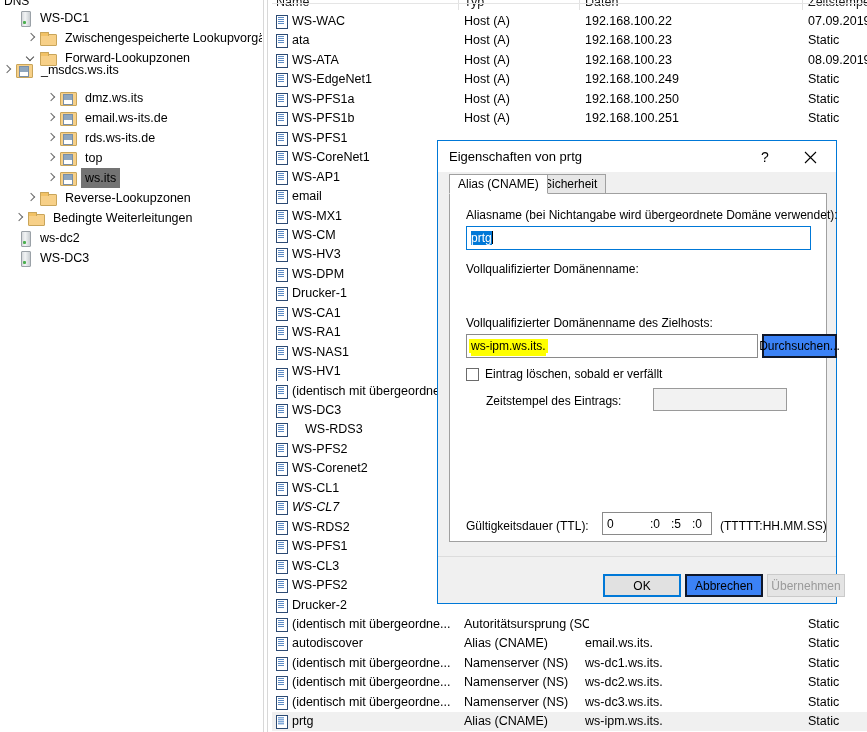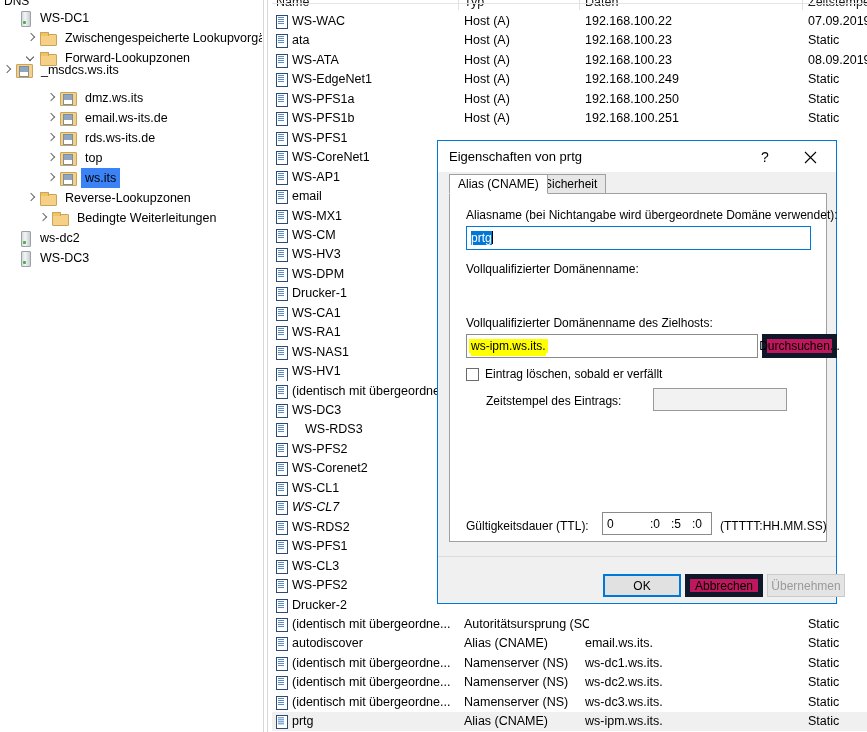--- a/index.html
+++ b/index.html
@@ -69,21 +69,21 @@
   .ico-server::before{
     content:"";position:absolute;left:1px;top:0;width:8px;height:14px;
     background:linear-gradient(to right,#d6d9dc 0%,#f2f4f5 40%,#c9ced2 100%);
     border:1px solid #9aa1a7;border-radius:1px;
   }
   .ico-server::after{
     content:"";position:absolute;left:2.5px;top:10px;width:3px;height:3px;
     background:#4caf50;border-radius:1px;
   }
   .tree-label{padding:0 4px;}
-  .tree-item.selected .tree-label{background:#3b82f6;}
+  .tree-item.selected .tree-label{background:#737373;}
 
   
   #splitter{
     position:absolute;left:262px;top:0;width:10px;height:732px;
     background:#ffffff;
   }
   #splitter::before{
     content:"";position:absolute;left:1px;top:0;width:1px;height:732px;background:#d8d8d8;
   }
   #splitter::after{
@@ -202,21 +202,21 @@
   }
   .txtbox.focused{border:1px solid #0078d7;}
   .sel-text{background:#0078d7;color:#ffffff;}
   .caret{display:inline-block;width:1px;height:13px;background:#000;
          vertical-align:-2px;margin-left:0px;}
   .hl-yellow{background:#ffff00;color:#000;
              box-shadow:0 3px 0 0 #ffff00, -2px 0 0 0 #ffff00, 2px 0 0 0 #ffff00;}
 
   .btn{
     position:absolute;box-sizing:border-box;
-    background:#be185d;border:5px solid #0f172a;
+    background:#3b82f6;border:2px solid #0f172a;
     font-family:"Liberation Sans","DejaVu Sans",sans-serif;
     font-size:12px;color:#000;text-align:center;
     display:flex;align-items:center;justify-content:center;
     cursor:default;
   }
   .btn.default{border:2px solid #0078d7;background:#e1e1e1;}
   .btn.disabled{color:#9a9a9a;background:#e4e4e4;border:1px solid #cacaca;}
 
   .chk-row{position:absolute;display:flex;align-items:center;}
   .chkbox{
@@ -281,21 +281,21 @@
         <div class="tree-item selected" style="top: 168px; padding-left: 44px;">
           <span class="twisty has"></span>
           <span class="ico ico-zone"></span>
           <span class="tree-label">ws.its</span>
         </div>
         <div class="tree-item" style="top: 188px; padding-left: 24px;">
           <span class="twisty has"></span>
           <span class="ico ico-folder"></span>
           <span class="tree-label">Reverse-Lookupzonen</span>
         </div>
-        <div class="tree-item" style="top: 208px; padding-left: 36px;">
+        <div class="tree-item" style="top: 208px; padding-left: 12px;">
           <span class="twisty has"></span>
           <span class="ico ico-folder"></span>
           <span class="tree-label">Bedingte Weiterleitungen</span>
         </div>
         <div class="tree-item" style="top: 228px; padding-left: 4px;">
           <span class="twisty"></span>
           <span class="ico ico-server"></span>
           <span class="tree-label">ws-dc2</span>
         </div>
         <div class="tree-item" style="top: 248px; padding-left: 4px;">

